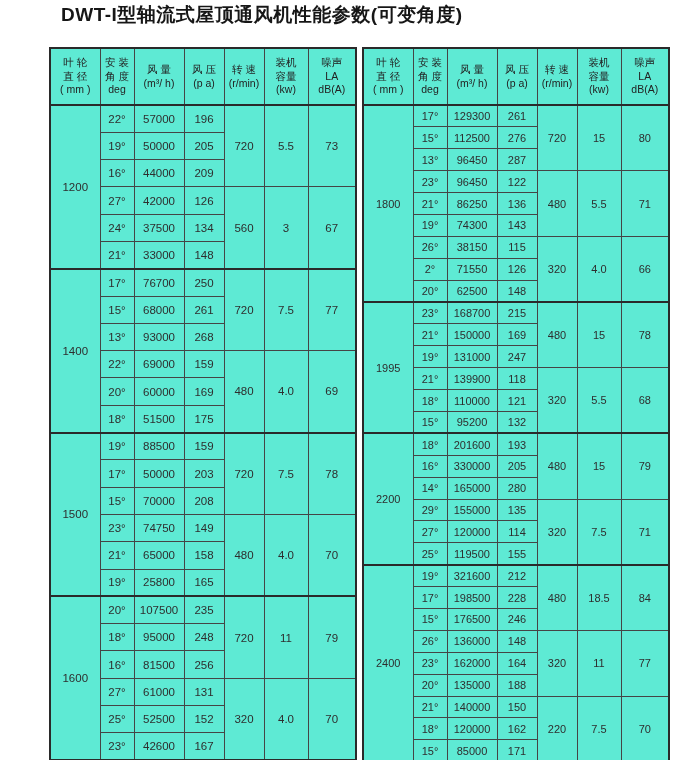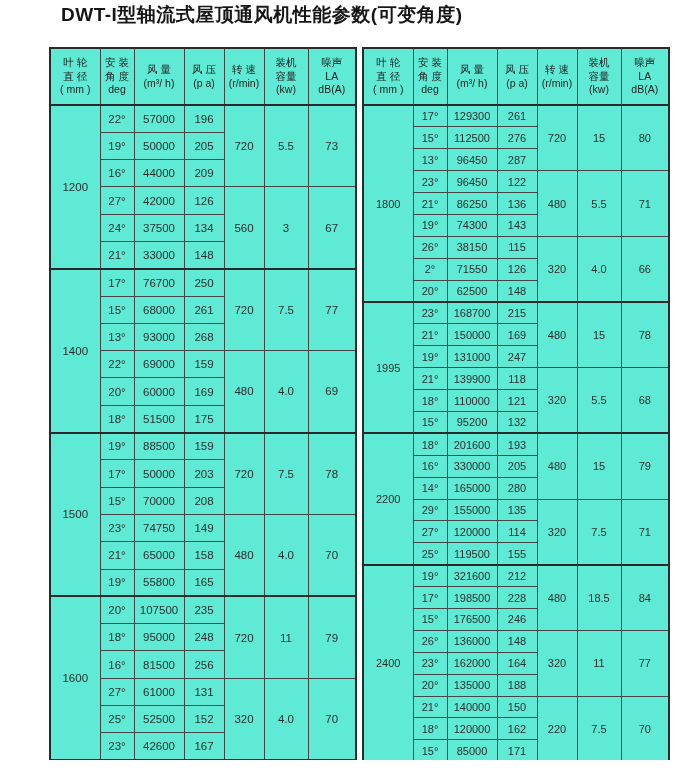--- a/index.html
+++ b/index.html
@@ -217,21 +217,21 @@
             <td rowspan="3">4.0</td>
             <td rowspan="3">70</td>
           </tr>
           <tr>
             <td>21°</td>
             <td>65000</td>
             <td>158</td>
           </tr>
           <tr>
             <td>19°</td>
-            <td>55800</td>
+            <td>25800</td>
             <td>165</td>
           </tr>
           <tr class="section-start">
             <td rowspan="6">1600</td>
             <td>20°</td>
             <td>107500</td>
             <td>235</td>
             <td rowspan="3">720</td>
             <td rowspan="3">11</td>
             <td rowspan="3">79</td>

